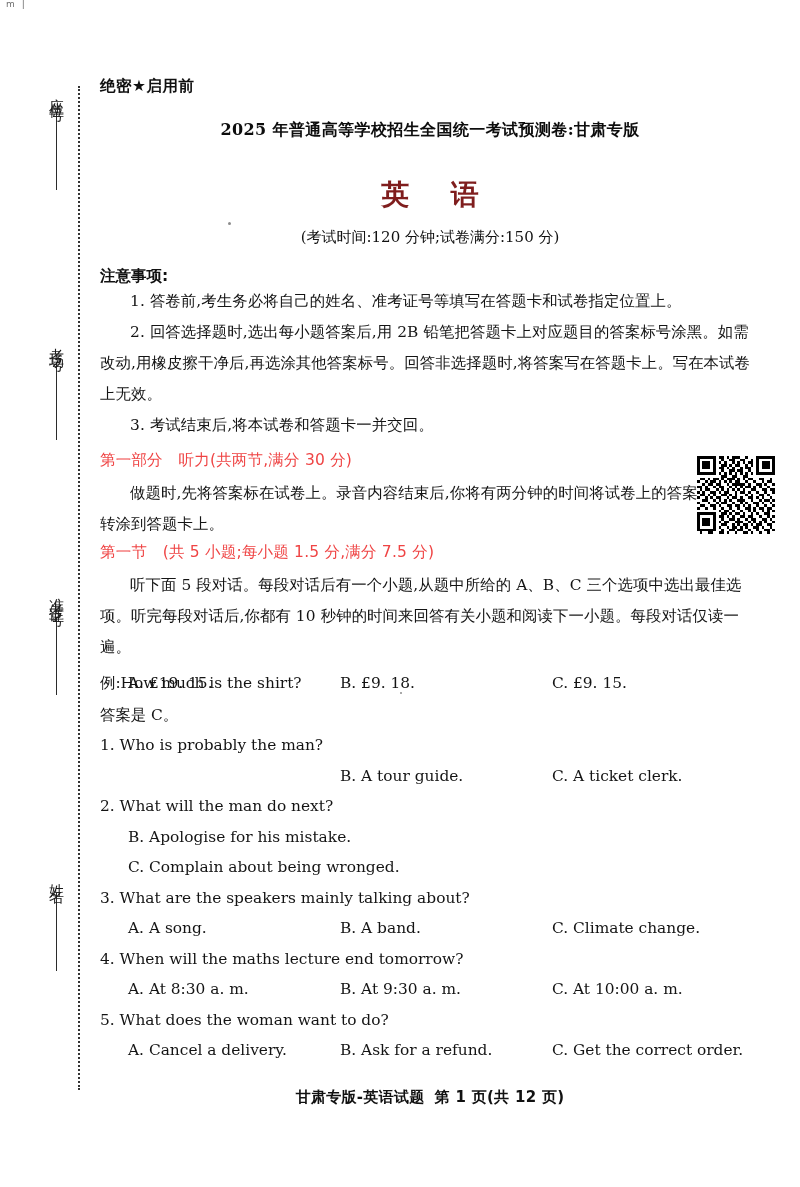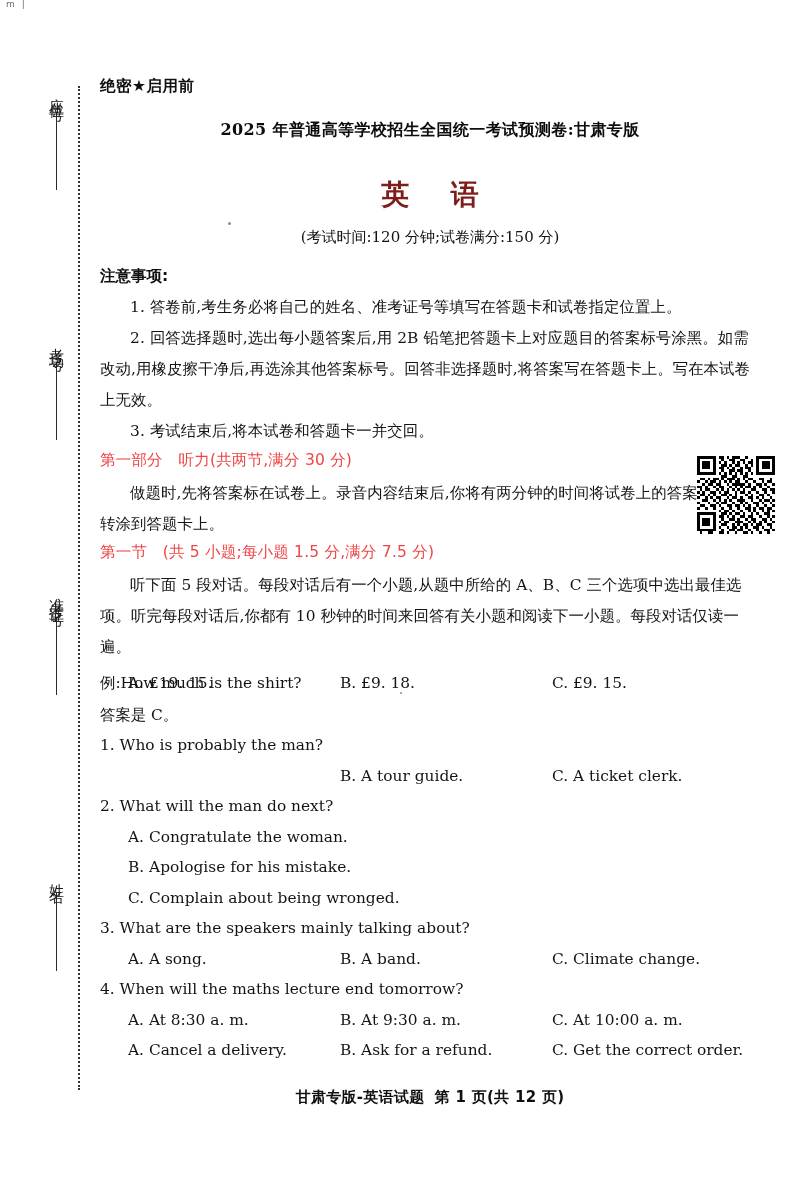--- a/index.html
+++ b/index.html
@@ -154,21 +154,21 @@
     font-family: "DejaVu Serif", "Liberation Serif", serif;
     font-size: 15.4px;
     line-height: 31px;
     color: #141414;
     letter-spacing: 0.1px;
   }
 
   .notice-list {
     position: absolute;
     left: 0px;
-    top: 292px;
+    top: 286px;
     width: 656px;
   }
   .notice-item {
     text-indent: 30px;
     margin: 0;
   }
 
   .part-heading {
     position: absolute;
     font-family: "DejaVu Sans", "Liberation Sans", sans-serif;
@@ -633,21 +633,20 @@
       <div class="q-stem">1. Who is probably the man?</div>
       <div class="opt-row">
         <span class="opt col-b">B. A tour guide.</span>
         <span class="opt col-c">C. A ticket clerk.</span>
       </div>
     </div>
 
     <div class="question">
       <div class="q-stem">2. What will the man do next?</div>
       <div class="opt-stack">
-        <div>A. Congratulate the woman.</div>
         <div>B. Apologise for his mistake.</div>
         <div>C. Complain about being wronged.</div>
       </div>
     </div>
 
     <div class="question">
       <div class="q-stem">3. What are the speakers mainly talking about?</div>
       <div class="opt-row">
         <span class="opt col-a">A. A song.</span>
         <span class="opt col-b">B. A band.</span>
@@ -658,20 +657,21 @@
     <div class="question">
       <div class="q-stem">4. When will the maths lecture end tomorrow?</div>
       <div class="opt-row">
         <span class="opt col-a">A. At 8:30 a. m.</span>
         <span class="opt col-b">B. At 9:30 a. m.</span>
         <span class="opt col-c">C. At 10:00 a. m.</span>
       </div>
     </div>
 
     <div class="question">
+      <div class="q-stem">5. What does the woman want to do?</div>
       <div class="opt-row">
         <span class="opt col-a">A. Cancel a delivery.</span>
         <span class="opt col-b">B. Ask for a refund.</span>
         <span class="opt col-c">C. Get the correct order.</span>
       </div>
     </div>
 
   </div>
 
   <div class="page-footer">

